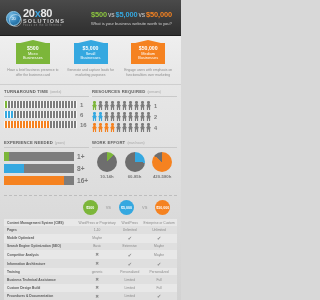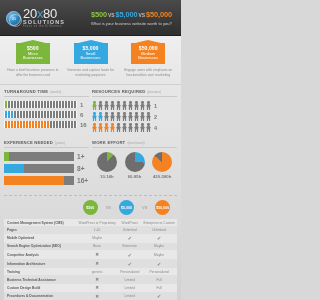--- a/index.html
+++ b/index.html
@@ -37,21 +37,21 @@
   }
   .logo-mark:before{
     content:""; position:absolute; left:2px; top:2px; width:11px; height:11px;
     border-radius:50%; border:1px solid rgba(255,255,255,.45);
   }
   .logo-mark span{
     position:absolute; left:0; right:0; top:4px;
     font-size:4px; color:#fff; text-align:center; letter-spacing:-.2px;
   }
   .logo-text { line-height: 1; }
-  .logo-main { font-size: 13px; font-weight: normal; color: #eaeaea; letter-spacing: -0.3px; }
+  .logo-main { font-size: 11px; font-weight: bold; color: #eaeaea; letter-spacing: -0.3px; }
   .logo-main em { font-style: normal; color: #3ea3dd; }
   .logo-sub { font-size: 5.5px; font-weight: bold; color: #cfcfcf; letter-spacing: 1.1px; }
   .logo-tag { font-size: 2.6px; color: #8a8a8a; letter-spacing: .5px; margin-top: .5px; }
 
   .head-right { margin-left: auto; text-align: center; padding-right: 3px; }
   .price-line { font-size: 7.4px; font-weight: bold; letter-spacing: -.1px; white-space: nowrap; }
   .p-green { color: #8cc63f; }
   .p-blue  { color: #35a8e0; }
   .p-orange{ color: #f58220; }
   .p-vs { color: #bdbdbd; font-size: 5px; font-weight: bold; padding: 0 1px; }

